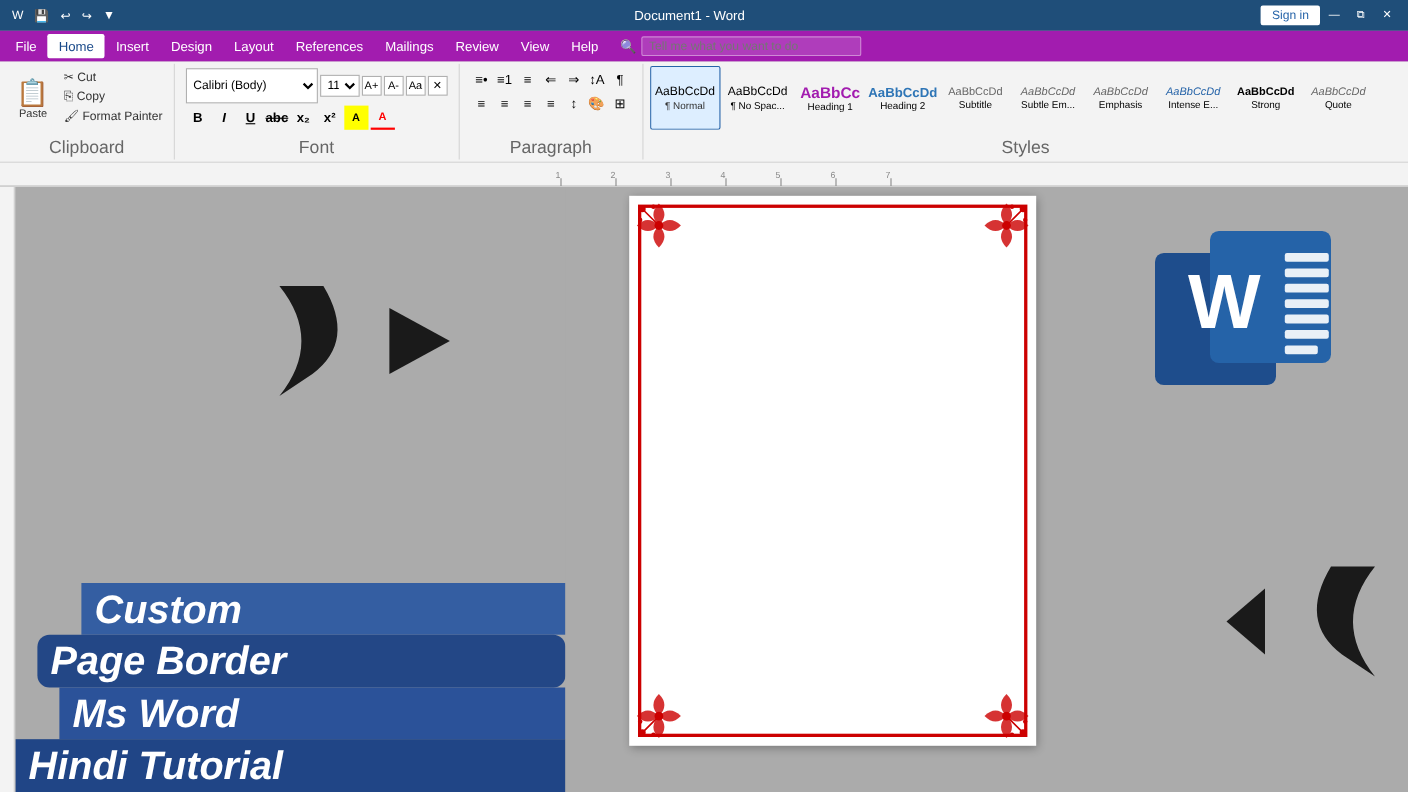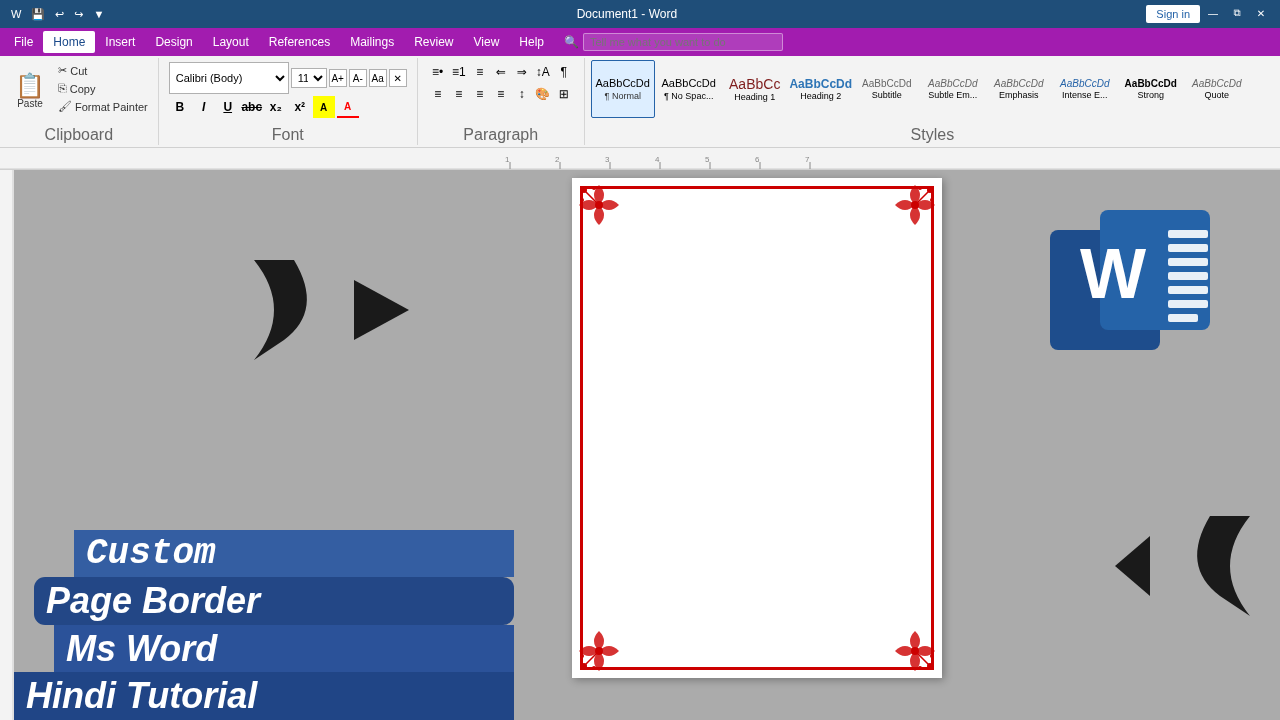--- a/index.html
+++ b/index.html
@@ -272,21 +272,21 @@
     }
     .text-line {
       display: block;
       color: white;
       font-weight: 900;
       font-style: italic;
       padding: 4px 12px;
       font-size: 36px;
       line-height: 1.1;
     }
-    .text-line.line1 { background: rgba(30,80,160,0.85); margin-left: 60px; font-family: Liberation Mono, monospace; }
+    .text-line.line1 { background: rgba(30,80,160,0.85); margin-left: 60px; }
     .text-line.line2 { background: rgba(20,60,130,0.9); margin-left: 20px; border-radius: 11px; }
     .text-line.line3 { background: rgba(25,70,150,0.88); margin-left: 40px; }
     .text-line.line4 { background: rgba(20,60,130,0.92); margin-left: 0px; }
 
     
     .word-logo {
       position: absolute;
       top: 40px;
       left: 50px;
       width: 160px;
@@ -450,21 +450,21 @@
           <span class="style-preview" style="font-size:11px;">AaBbCcDd</span>
           <span style="font-size:9px; color:#333;">¶ Normal</span>
         </div>
 
         <div class="style-item">
           <span class="style-preview" style="font-size:11px;">AaBbCcDd</span>
           <span style="font-size:9px;">¶ No Spac...</span>
         </div>
 
         <div class="style-item">
-          <span class="style-preview" style="font-size:14px; color:#7f1d1d; font-weight:normal;">AaBbCc</span>
+          <span class="style-preview" style="font-size:14px; color:#a21caf; font-weight:bold;">AaBbCc</span>
           <span style="font-size:9px;">Heading 1</span>
         </div>
 
         <div class="style-item">
           <span class="style-preview" style="font-size:12px; color:#2e75b6; font-weight:bold;">AaBbCcDd</span>
           <span style="font-size:9px;">Heading 2</span>
         </div>
 
 
         <div class="style-item">

